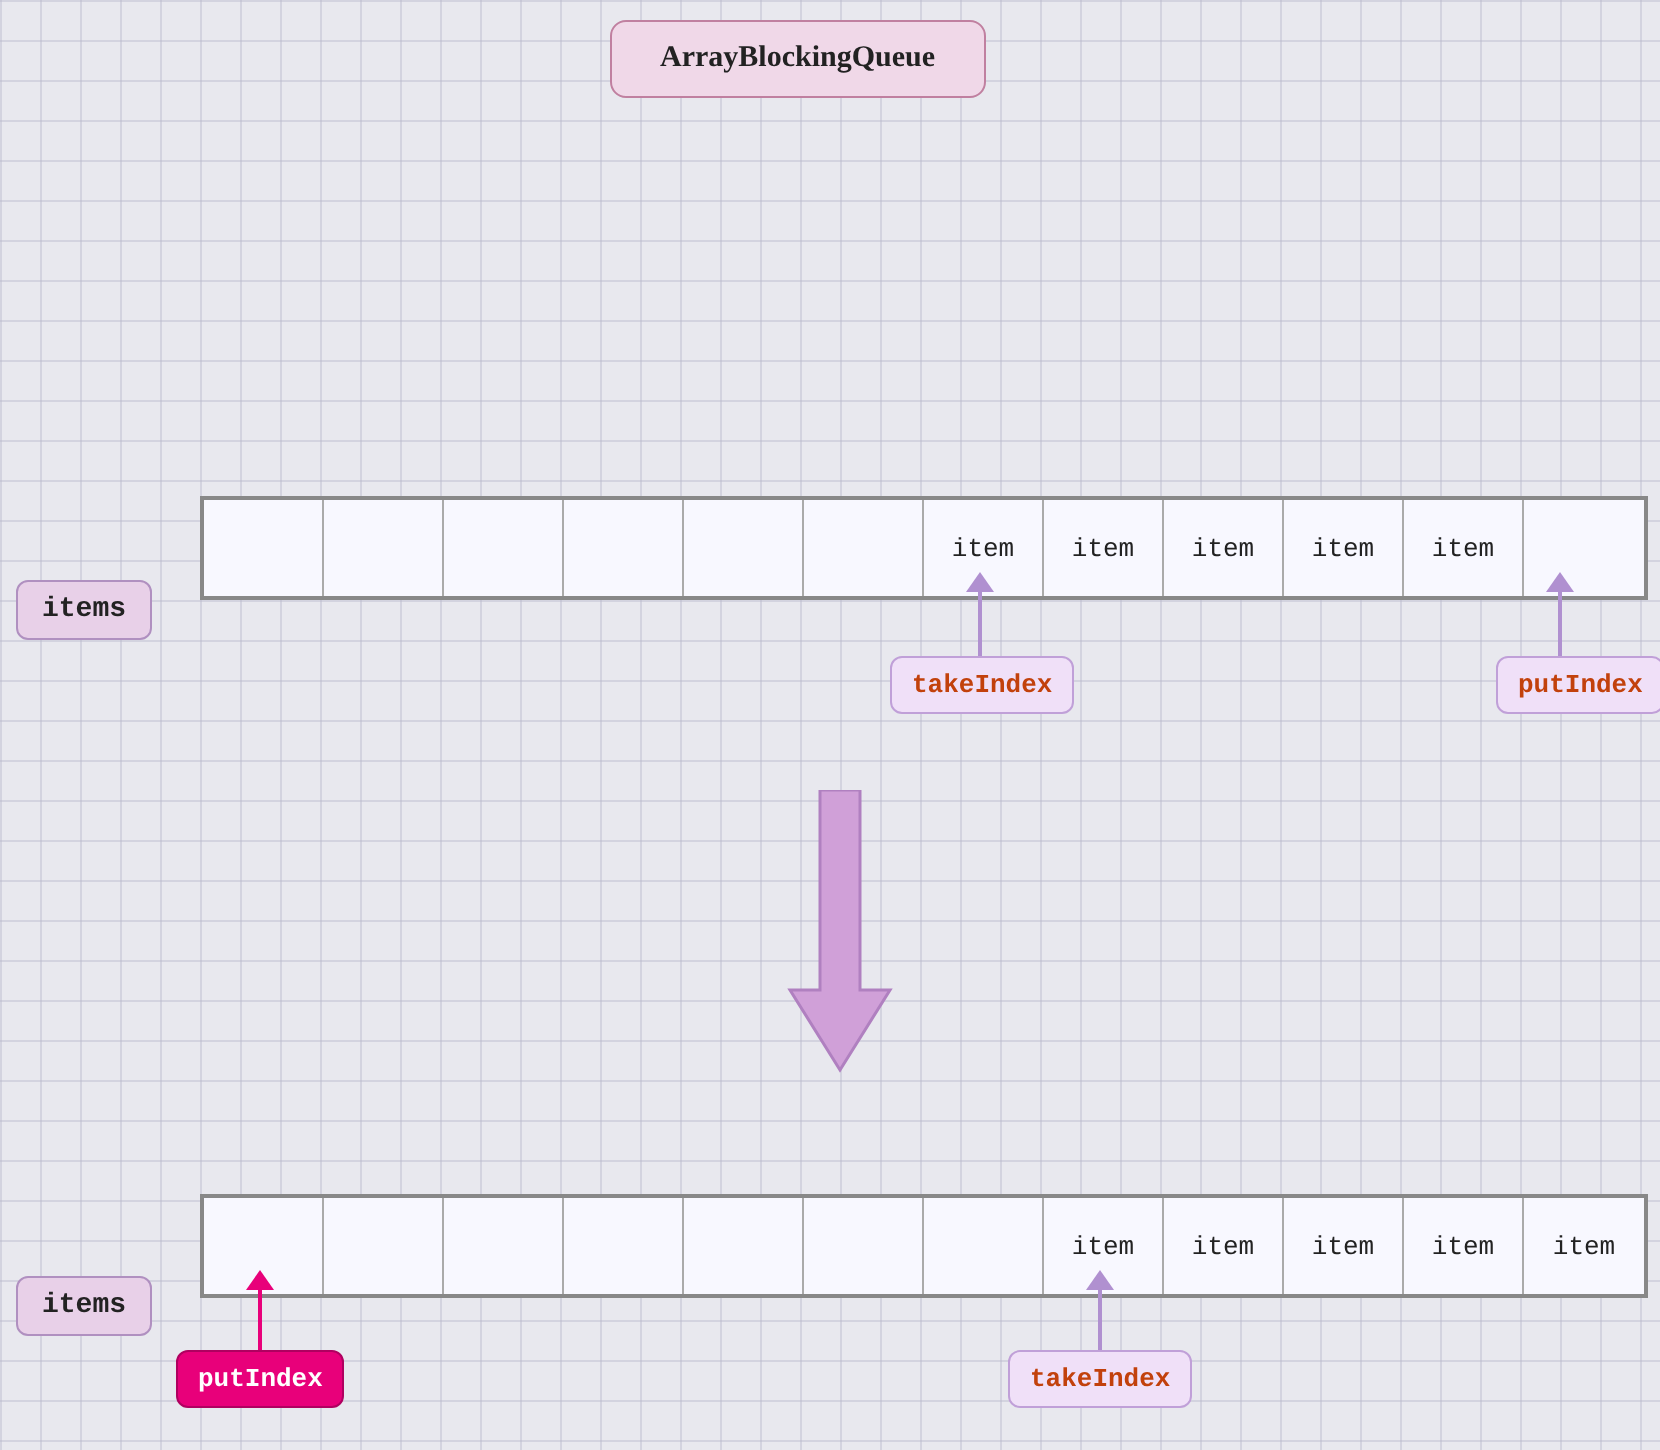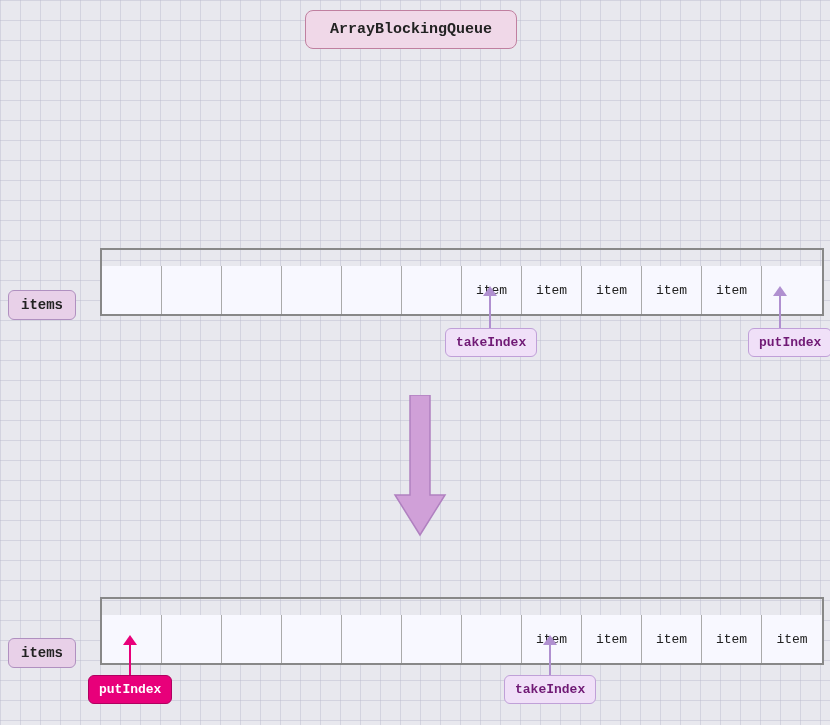--- a/index.html
+++ b/index.html
@@ -22,20 +22,21 @@
       top: 10px;
       left: 305px;
       background: #f0d8e8;
       border: 1.5px solid #c080a0;
       border-radius: 8px;
       padding: 10px 24px;
       font-size: 15px;
       font-weight: bold;
       color: #222;
       white-space: nowrap;
+      font-family: Liberation Serif, serif;
     }
 
     
     .items-label {
       position: absolute;
       background: #e8d0e8;
       border: 1.5px solid #b090c0;
       border-radius: 6px;
       padding: 6px 12px;
       font-size: 14px;
@@ -54,40 +55,39 @@
     .array-cell {
       width: 60px;
       height: 48px;
       border-right: 1.5px solid #aaa;
       background: #f8f8ff;
       display: flex;
       align-items: center;
       justify-content: center;
       font-size: 13px;
       color: #222;
-      margin-top: 16px;
     }
 
     .array-cell:last-child {
       border-right: none;
     }
 
     .array-cell.filled {
       background: #f8f8ff;
       color: #222;
     }
 
     
     .index-label {
       position: absolute;
       border-radius: 6px;
       padding: 6px 10px;
       font-size: 13px;
       font-weight: bold;
-      color: #701a75;
+      color: #c2410c;
       white-space: nowrap;
     }
 
     .index-label.take {
       background: #f0e0f8;
       border: 1.5px solid #c0a0d8;
     }
 
     .index-label.put {
       background: #f0e0f8;

